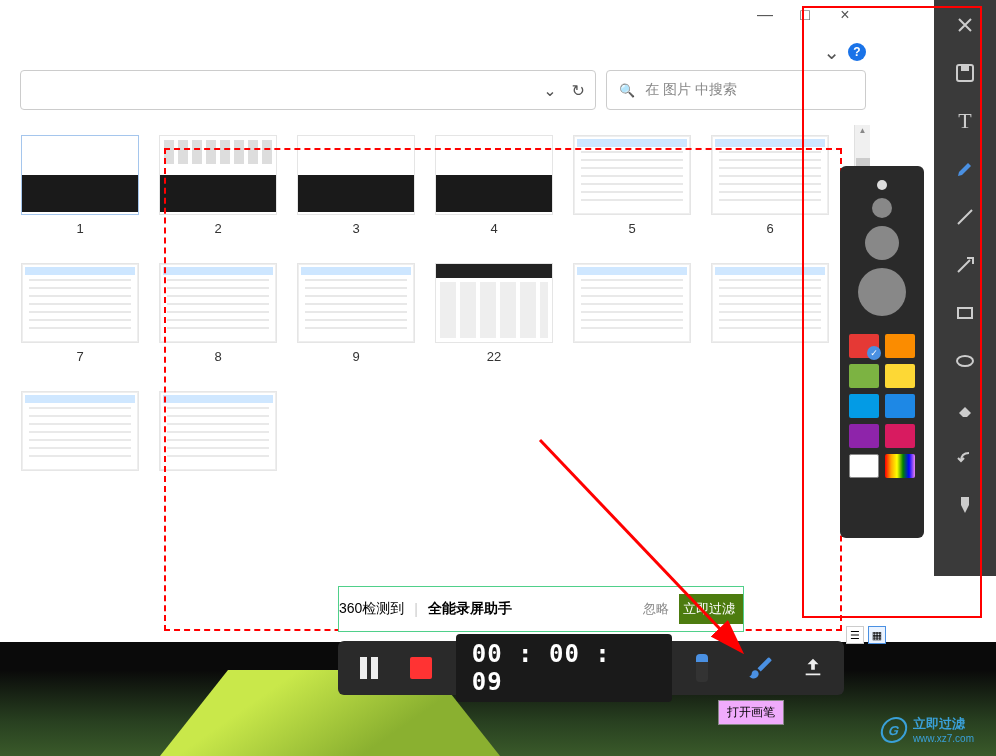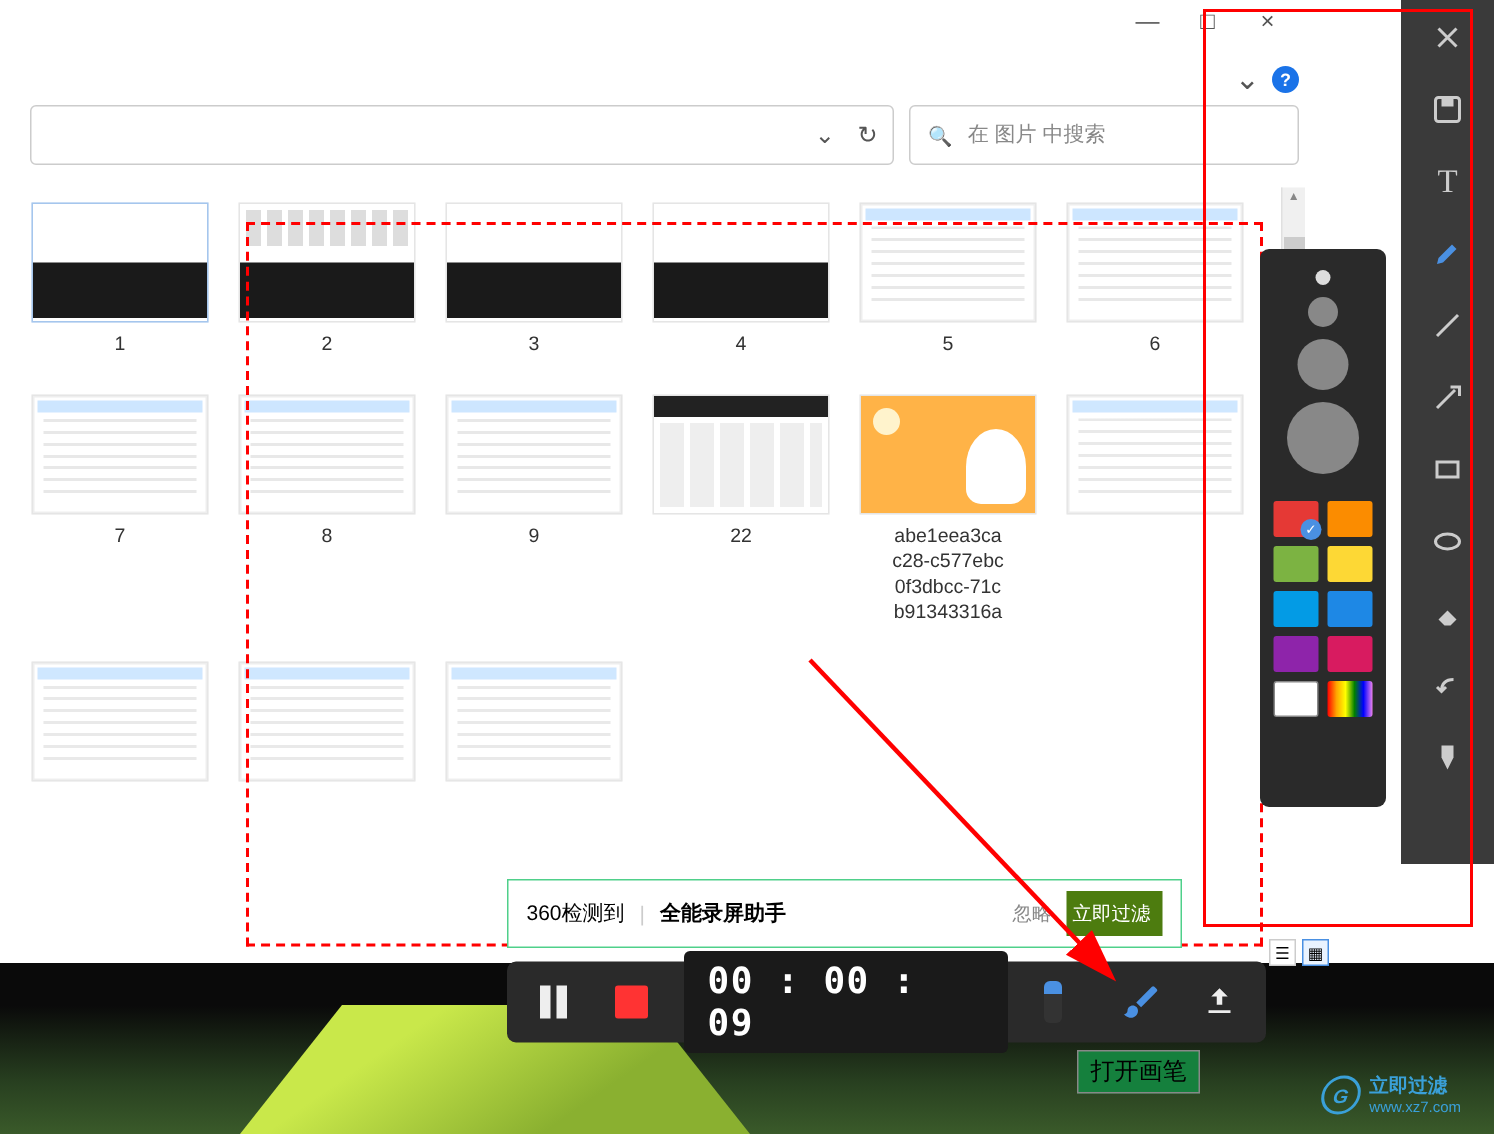--- a/index.html
+++ b/index.html
@@ -26,37 +26,37 @@
 .scrollbar { position: absolute; top: 125px; right: 126px; width: 16px; height: 300px; background: #f0f0f0; border-left: 1px solid #e0e0e0; }
 .scroll-thumb { width: 14px; height: 40px; background: #ccc; margin: 18px auto; }
 .scroll-arrow { width: 14px; height: 14px; margin: 1px auto; color: #888; font-size: 8px; text-align: center; }
 
 .selection-box { position: absolute; border: 2px dashed red; top: 148px; left: 164px; width: 678px; height: 483px; pointer-events: none; z-index: 2; }
 .red-box-outer { position: absolute; border: 2px solid red; top: 6px; left: 802px; width: 180px; height: 612px; pointer-events: none; z-index: 20; }
 
 .bg-strip { position: absolute; bottom: 0; left: 0; right: 0; height: 114px; background: linear-gradient(to bottom, #0a0a0a 0%, #0a0a0a 25%, #284020 70%, #3a5a2a 100%); z-index: 1; }
 .tent { position: absolute; bottom: 0; left: 160px; width: 340px; height: 86px; background: linear-gradient(145deg, #c9e84a 30%, #8ab030 70%); clip-path: polygon(0% 100%, 20% 0%, 80% 0%, 100% 100%); z-index: 1; }
 
-.notification { position: absolute; top: 586px; left: 338px; width: 450px; height: 46px; background: #fff; border: 1px solid #4fd08a; display: flex; align-items: center; padding: 0 12px; gap: 10px; z-index: 5; font-size: 14px; }
+.notification { position: absolute; top: 586px; left: 338px; width: 406px; height: 46px; background: #fff; border: 1px solid #4fd08a; display: flex; align-items: center; padding: 0 0; gap: 10px; z-index: 5; font-size: 14px; }
 .notif-sep { color: #ccc; }
 .notif-title { font-weight: bold; font-family: Liberation Serif, serif; }
 .notif-ignore { margin-left: auto; color: #888; font-size: 13px; }
 .notif-btn { background: #4d7c0f; color: #fff; padding: 6px 4px; font-size: 13px; white-space: nowrap; overflow: hidden; width: 64px; }
 
 .recorder-bar { position: absolute; top: 641px; left: 338px; width: 506px; height: 54px; background: #2a2a2a; border-radius: 6px; display: flex; align-items: center; padding: 0 14px; gap: 18px; z-index: 6; }
 .rec-btn { width: 34px; height: 34px; display: flex; align-items: center; justify-content: center; color: #eee; }
 .pause-icon { display: flex; gap: 4px; }
 .pause-bar { width: 7px; height: 22px; background: #eee; }
 .stop-icon { width: 22px; height: 22px; background: #ff3333; border-radius: 2px; }
 .timer { background: #1a1a1a; color: #fff; font-size: 24px; font-weight: bold; padding: 6px 16px; border-radius: 4px; letter-spacing: 1px; font-family: "Consolas", monospace; }
 .mic-indicator { width: 12px; height: 28px; background: linear-gradient(to bottom, #4a90e2 0%, #4a90e2 30%, #333 30%); border-radius: 4px; margin-left: 6px; }
 .brush-tool { color: #4a90e2; font-size: 24px; position: relative; }
 .upload-tool { color: #eee; font-size: 18px; }
 
-.tooltip { position: absolute; top: 700px; left: 718px; background: #15803d; border: 1px solid #888; padding: 3px 8px; font-size: 16px; z-index: 10; font-family: Liberation Serif, serif; }
+.tooltip { position: absolute; top: 700px; left: 718px; background: #f0abfc; border: 1px solid #888; padding: 3px 8px; font-size: 12px; z-index: 10; font-family: Liberation Serif, serif; }
 
 .arrow-line { position: absolute; top: 430px; left: 530px; width: 270px; height: 240px; z-index: 8; pointer-events: none; }
 
 .toolbar { position: absolute; top: 0; right: 0; width: 62px; height: 576px; background: #3a3a3a; display: flex; flex-direction: column; align-items: center; padding: 10px 0; gap: 18px; z-index: 15; }
 .tool-item { width: 40px; height: 30px; display: flex; align-items: center; justify-content: center; color: #ccc; cursor: pointer; }
 .tool-item.active { color: #4a90e2; }
 .audio-meter { position: absolute; right: 10px; top: 430px; width: 6px; height: 80px; background: linear-gradient(to bottom, #333 0%, #333 60%, #5f5 60%, #5f5 100%); z-index: 14; }
 
 .color-panel { position: absolute; top: 166px; right: 72px; width: 84px; height: 372px; background: #2a2a2a; border-radius: 6px; padding: 14px 8px; z-index: 16; display: flex; flex-direction: column; align-items: center; gap: 10px; }
 .size-dot { background: #888; border-radius: 50%; }
@@ -190,29 +190,20 @@
       </div>
       <div class="thumb">
         <div class="thumb-img " style="">
           <div style="width:100%;height:100%;background:#fff;position:relative;">
             <div style="position:absolute;top:0;left:0;right:0;height:14px;background:#222;"></div>
             <div style="position:absolute;top:18px;left:4px;right:4px;bottom:4px;background:repeating-linear-gradient(90deg,#eee 0 16px,#fff 16px 20px);"></div>
           </div>
         </div>
         <div class="thumb-label">22</div>
       </div>
-      <div class="thumb">
-        <div class="thumb-img " style="">
-          <div class="orange-cartoon" style="position:relative;">
-            <div class="cartoon-girl"></div>
-            <div style="position:absolute;top:8px;left:8px;width:18px;height:18px;border-radius:50%;background:#fff3cc;"></div>
-          </div>
-        </div>
-        <div class="thumb-label">abe1eea3ca<br>c28-c577ebc<br>0f3dbcc-71c<br>b91343316a</div>
-      </div>
       <div class="thumb" style="opacity: 0.95;">
         <div class="thumb-img">
           <div class="white-doc doc-lines" style="position:relative;">
             <div style="position:absolute;top:2px;left:2px;right:2px;height:8px;background:#cde6ff;"></div>
           </div>
         </div>
       </div>
       <div class="thumb" style="opacity: 0.95;">
         <div class="thumb-img">
           <div class="white-doc doc-lines" style="position:relative;">

